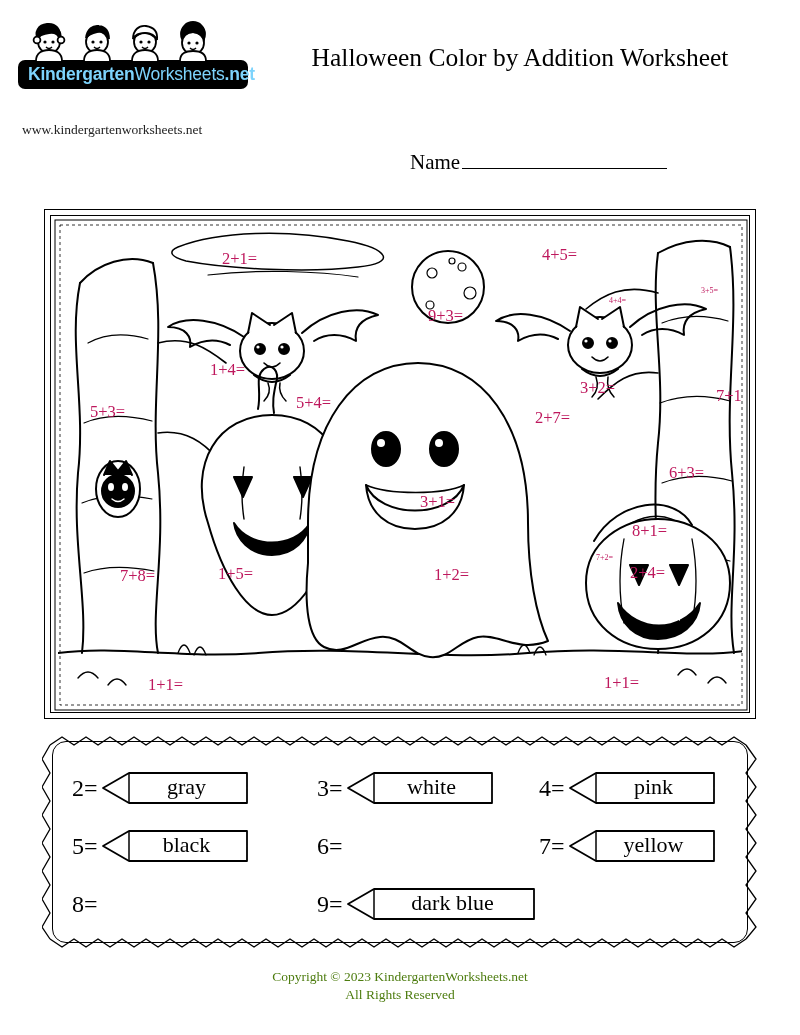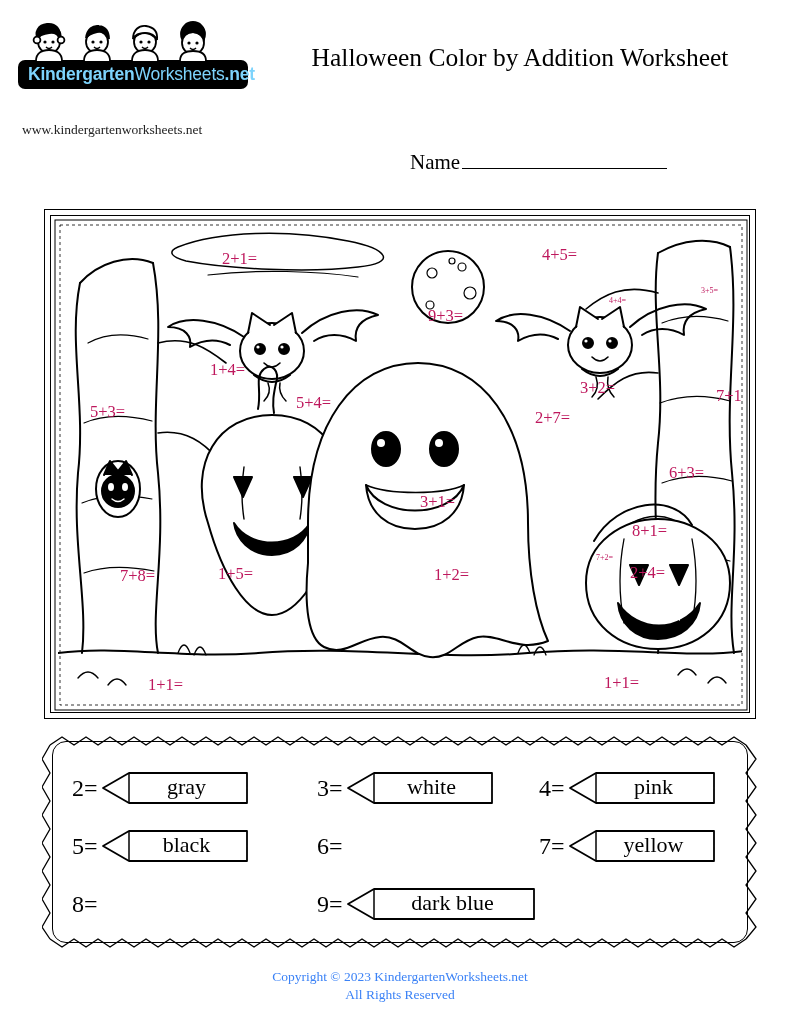--- a/index.html
+++ b/index.html
@@ -209,21 +209,21 @@
   
   .footer {
     position: absolute;
     left: 0;
     top: 968px;
     width: 800px;
     text-align: center;
     font-family: "Liberation Serif", serif;
     font-size: 13.5px;
     line-height: 1.35;
-    color: #3b82f6;
+    color: #4d7c0f;
   }
 </style>
 </head>
 <body>
 
 <div class="header">
 
   <div class="logo-block">
     <div class="kids-row">
 

